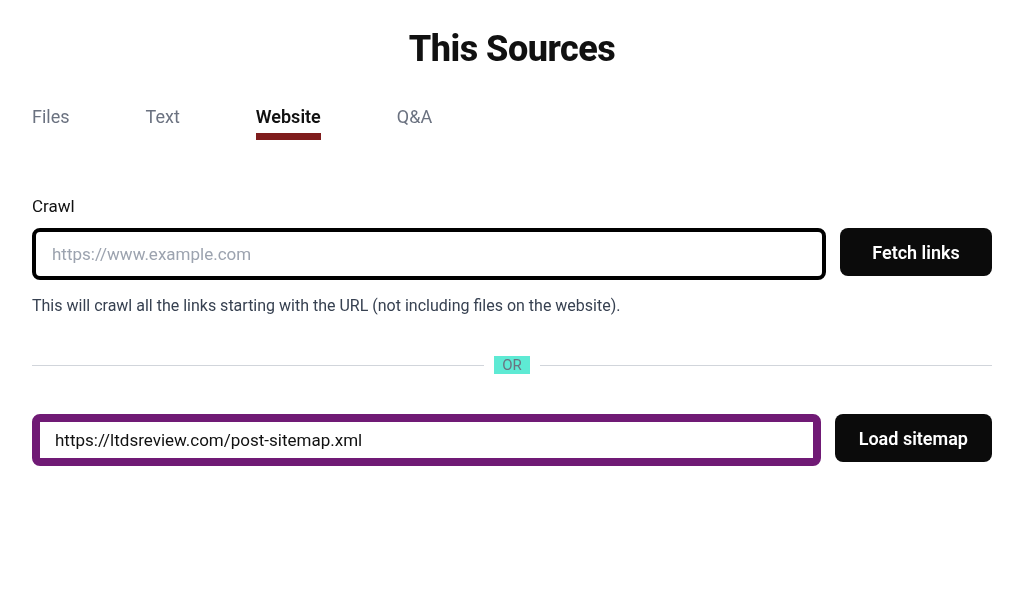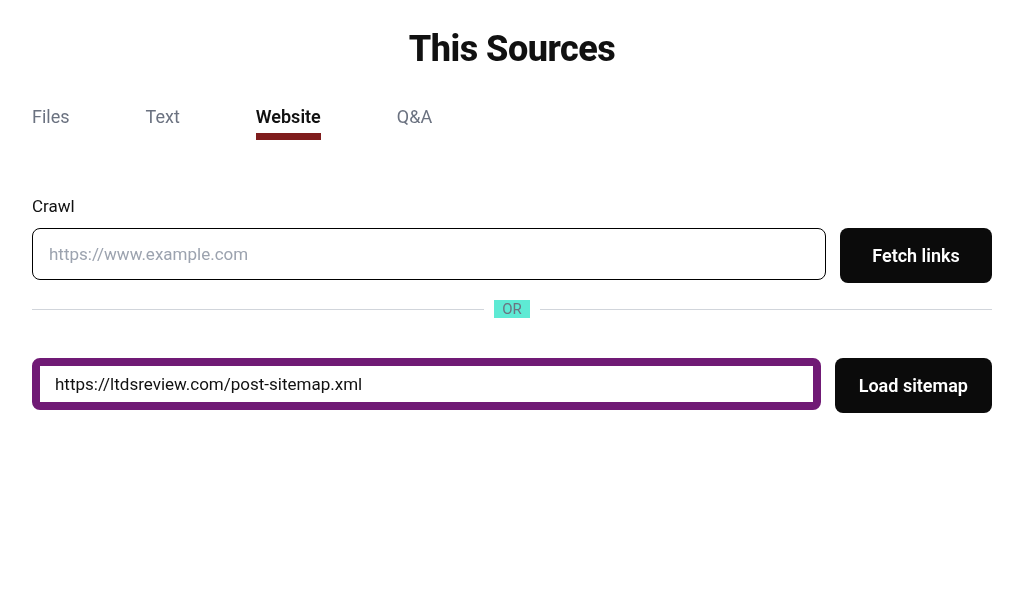--- a/index.html
+++ b/index.html
@@ -50,38 +50,38 @@
     }
     .input-row {
       display: flex;
       gap: 14px;
       margin-bottom: 16px;
       align-items: stretch;
     }
     .text-input {
       flex: 1;
       height: 52px;
-      border: 1px solid #000000;
+      border: 4px solid #000000;
       border-radius: 8px;
       padding: 0 16px;
       font-size: 17px;
       color: #111111;
       background: #ffffff;
       outline: none;
       font-family: inherit;
     }
     .text-input::placeholder {
       color: #9ca3af;
     }
     .text-input.focused {
       border: 8px solid #701a75;
       padding: 0 15px;
     }
     .action-button {
-      height: 55px;
+      height: 48px;
       padding: 0 24px;
       background: #0b0b0b;
       color: #ffffff;
       border: none;
       border-radius: 8px;
       font-size: 18px;
       font-weight: 600;
       cursor: pointer;
       display: inline-flex;
       align-items: center;
@@ -138,20 +138,21 @@
   <div class="tab active">Website</div>
   <div class="tab">Q&amp;A</div>
 </nav>
 
 <div>
   <div class="section-label">Crawl</div>
   <div class="input-row">
     <input type="text" class="text-input" placeholder="https://www.example.com" value="" style="">
     <button class="action-button">Fetch links</button>
   </div>
+  <div class="help-text">This will crawl all the links starting with the URL (not including files on the website).</div>
 </div>
 
 <div class="divider">
   <span class="divider-text">OR</span>
 </div>
 
 <div class="sitemap-section">
   <div class="input-row">
     <input type="text" class="text-input focused" value="https://ltdsreview.com/post-sitemap.xml" style="">
     <button class="action-button">Load sitemap</button>

